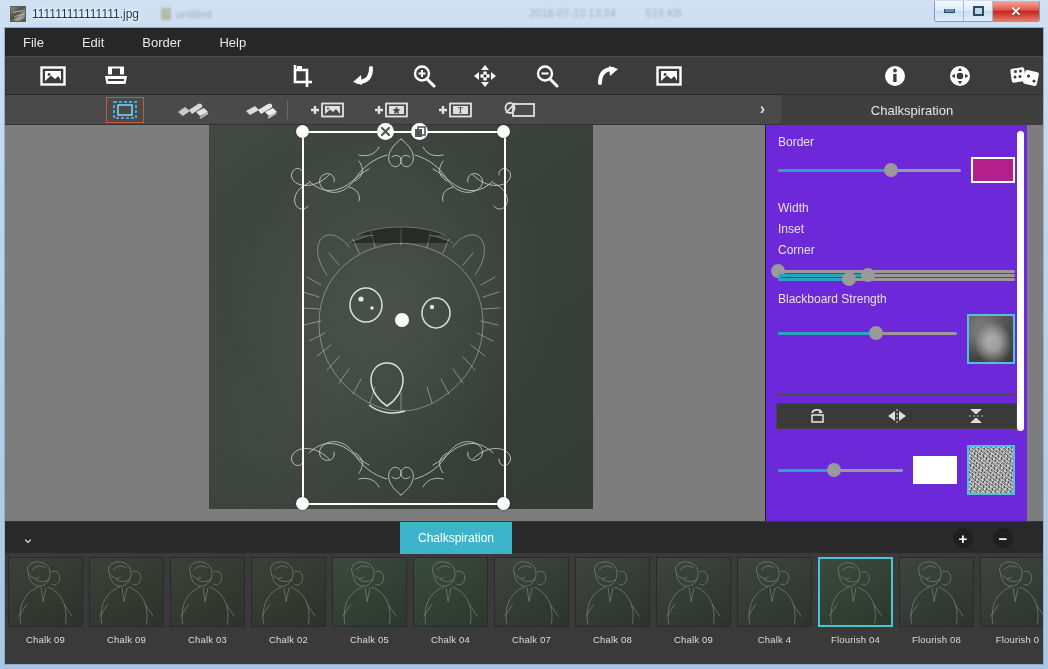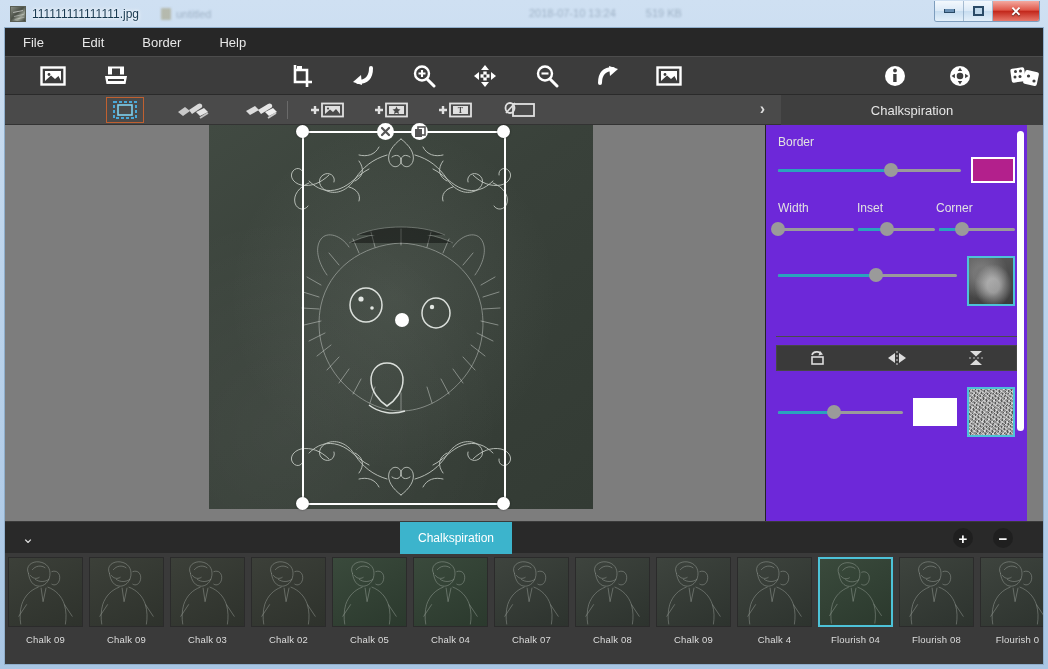--- a/index.html
+++ b/index.html
@@ -161,21 +161,21 @@
   .slabel { color: #e2e2e2; font-size: 12px; margin-bottom: 8px; }
   .srow { display: flex; align-items: center; gap: 10px; }
   .slider { position: relative; height: 14px; flex: 1 1 auto; }
   .track { position: absolute; left: 0; right: 0; top: 6px; height: 3px; background: #9a9a9a; border-radius: 2px; }
   .fill { position: absolute; left: 0; top: 6px; height: 3px; background: #2aa3bd; border-radius: 2px; }
   .thumb {
     position: absolute; top: 0; width: 14px; height: 14px;
     border-radius: 50%; background: #9a9a9a; margin-left: -7px;
   }
   .swatch { width: 44px; height: 26px; border: 2px solid #fff; flex: 0 0 auto; }
-  .triple { display: flex; gap: 0; }
+  .triple { display: flex; gap: 0; flex-direction: column; }
   .triple > div { flex: 1 1 33.3%; }
   .tlabel { color: #e2e2e2; font-size: 12px; margin-bottom: 7px; }
   .hr { height: 1px; background: #4a4a4a; margin: 12px 10px 0 10px; }
   .actionbar {
     margin: 8px 10px 0 10px; height: 26px; background: #3a3a3a;
     display: flex; align-items: center; border: 1px solid #464646;
   }
   .actionbar > div { flex: 1 1 33.3%; display: flex; align-items: center; justify-content: center; }
   .texture-thumb {
     width: 48px; height: 50px; border: 2px solid #4dc2d8; flex: 0 0 auto;
@@ -574,20 +574,21 @@
             <div class="slider">
               <div class="track"></div>
               <div class="fill" id="f-corner" style="width: 30%;"></div>
               <div class="thumb" id="t-corner" style="left: 30%;"></div>
             </div>
           </div>
         </div>
 
 
         <div class="sgroup" style="padding-top:16px">
+          <div class="slabel">Blackboard Strength</div>
           <div class="srow" style="align-items:flex-start">
             <div class="slider" style="margin-top:12px">
               <div class="track"></div>
               <div class="fill" id="f-bbs" style="width: 55%;"></div>
               <div class="thumb" id="t-bbs" style="left: 55%;"></div>
             </div>
             <div class="bb-thumb"></div>
           </div>
         </div>
 

